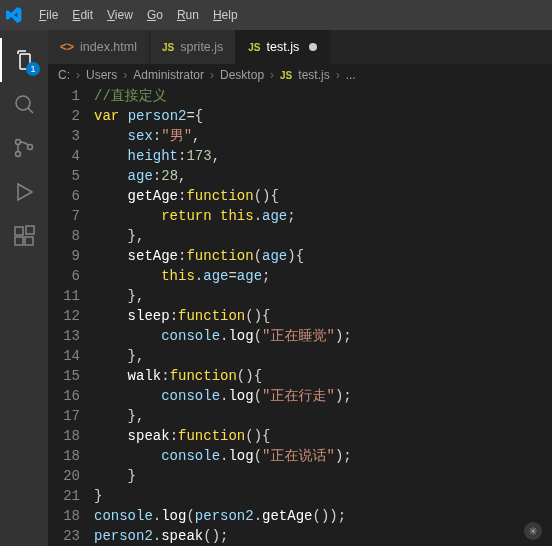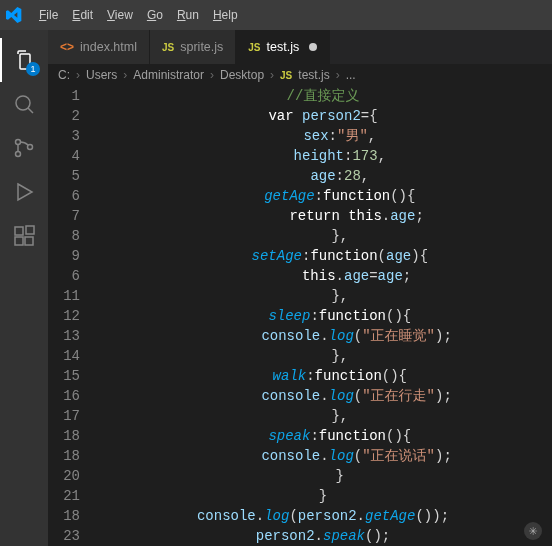--- a/index.html
+++ b/index.html
@@ -113,29 +113,28 @@
     padding-right:14px;
     color:#858585;
     user-select:none;
     background:#1e1e1e;
   }
   .gutter div { height:20px; }
   .code {
     flex:1;
     white-space:pre;
     color:#d4d4d4;
-    text-align:center;
   }
   .code div { height:20px; }
   .c-comment{ color:#6a9955;}
-  .c-keyword{ color:#ffffff;margin-top:7px;}
+  .c-keyword{ color:#fde047;margin-top:7px;}
   .c-ident  { color:#9cdcfe;}
   .c-string { color:#ce9178;}
   .c-number { color:#b5cea8;}
-  .c-func   { color:#0ea5e9;font-style:italic;}
+  .c-func   { color:#ffffff;}
   .c-punc   { color:#d4d4d4;}
   .watermark {
     position:absolute;
     right:10px; bottom:6px;
     color:#888;
     font-family:"Segoe UI",sans-serif;
     font-size:12px;
     display:flex; align-items:center; gap:4px;
   }
   .watermark .wm-icon {

